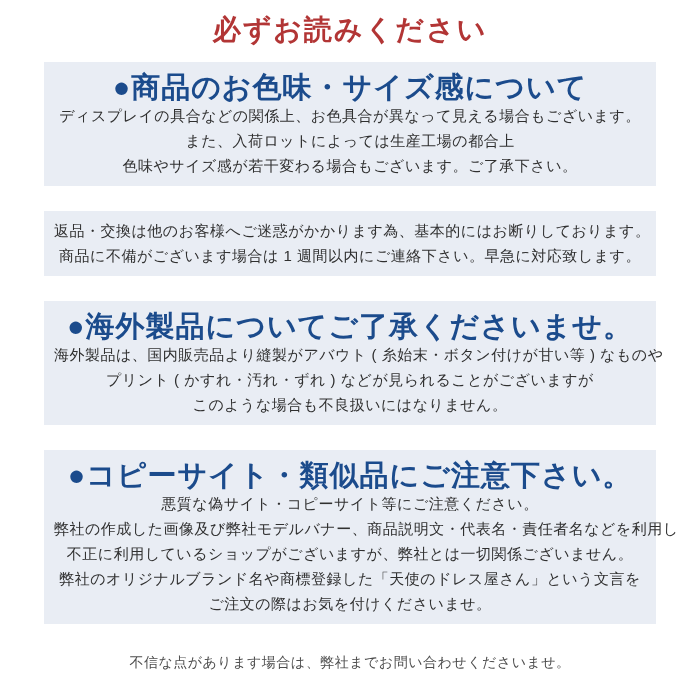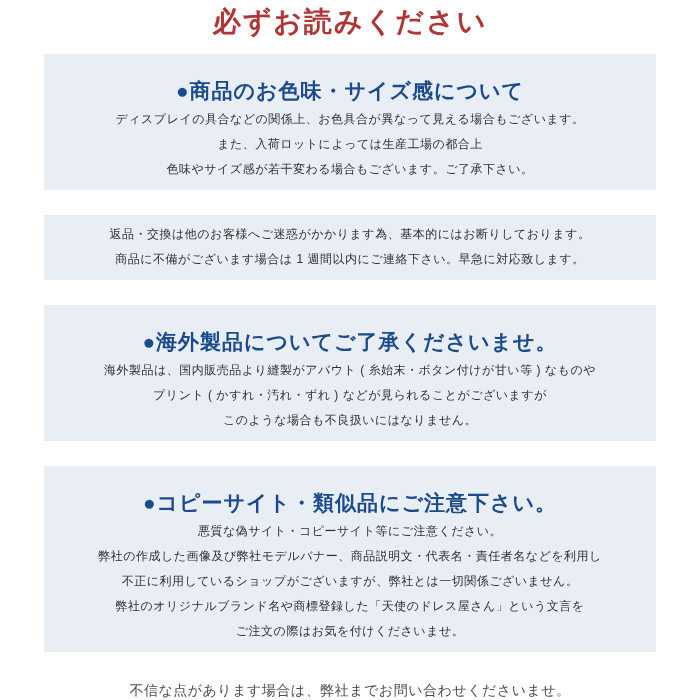--- a/index.html
+++ b/index.html
@@ -17,47 +17,47 @@
     font-family: "Liberation Sans", "DejaVu Sans", sans-serif;
   }
   .page {
     width: 700px;
     height: 700px;
     margin: 0 auto;
     background: #ffffff;
     overflow: hidden;
   }
   .page-title {
-    margin: 4px 0 14px 0;
+    margin: 12px 0 14px 0;
     text-align: center;
     color: var(--title-red);
     font-size: 28px;
     font-weight: bold;
     letter-spacing: 2px;
     line-height: 1.3;
   }
   .notice-box {
     width: 612px;
     margin: 0 auto 25px auto;
     background: var(--section-bg);
     padding: 7px 10px 8px 10px;
     text-align: center;
   }
   .box-heading {
-    margin: 16px 0 2px 0;
+    margin: 4px 0 2px 0;
     color: var(--heading-blue);
-    font-size: 21px;
+    font-size: 29px;
     font-weight: bold;
     line-height: 28px;
     letter-spacing: 1px;
   }
   .box-line {
     margin: 0;
     color: var(--body-text);
-    font-size: 12px;
+    font-size: 15px;
     line-height: 25px;
     letter-spacing: 0.5px;
     white-space: nowrap;
   }
   .page-footer {
     margin-top: 22px;
     text-align: center;
   }
   .footer-line {
     margin: 0;

